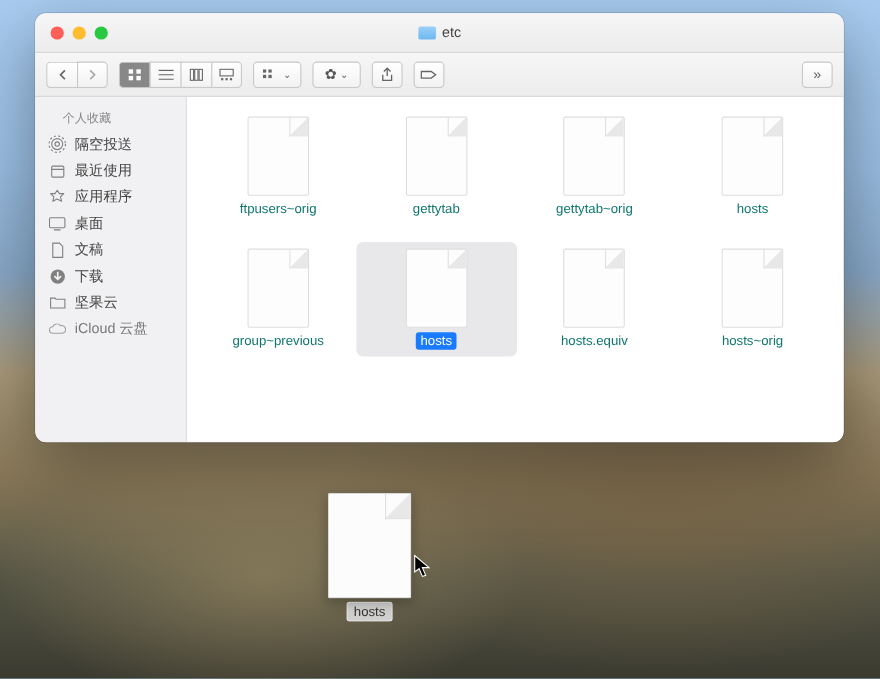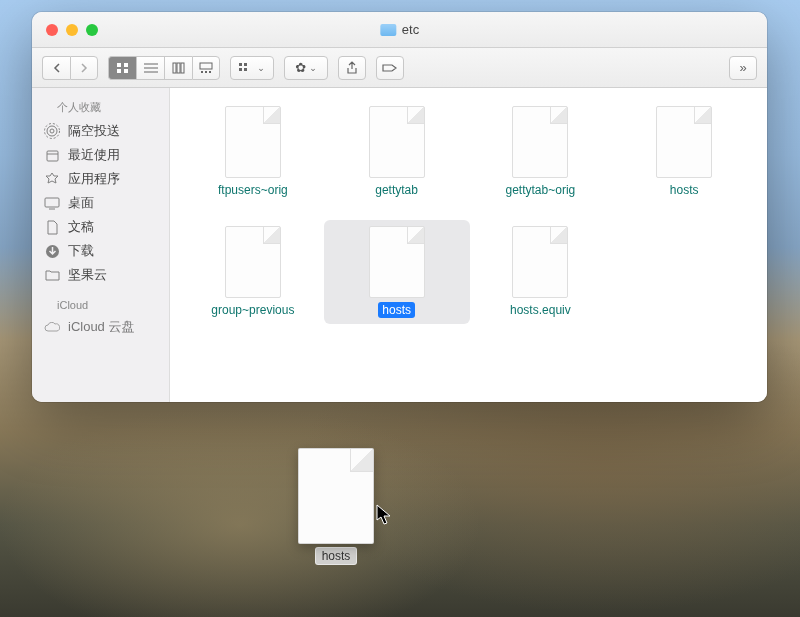--- a/index.html
+++ b/index.html
@@ -196,21 +196,20 @@
         <span>下载</span>
       </div>
       <div class="sb-item">
         <span class="sb-icon">
             <svg width="15" height="12" viewBox="0 0 15 12">
               <path d="M1 2 h4 l1 1 h8 v8 H1 z" fill="none" stroke="#808080"></path>
             </svg>
           </span>
         <span>坚果云</span>
       </div>
-      <div class="sb-header" style="margin-top:8px">iCloud</div>
       <div class="sb-item" style="opacity:.7">
         <span class="sb-icon">
             <svg width="16" height="11" viewBox="0 0 16 11">
               <path d="M4 9 a3 3 0 0 1 0 -6 a4 4 0 0 1 7 -1 a3 3 0 0 1 2 7 z" fill="none" stroke="#808080"></path>
             </svg>
           </span>
         <span>iCloud 云盘</span>
       </div>
     </div>
 
@@ -236,20 +235,24 @@
             <div class="doc"></div>
             <div class="fname">group~previous</div>
           </div>
           <div class="file selbox">
             <div class="doc"></div>
             <div class="fname selected">hosts</div>
           </div>
           <div class="file">
             <div class="doc"></div>
             <div class="fname">hosts.equiv</div>
+          </div>
+          <div class="file">
+            <div class="doc"></div>
+            <div class="fname">hosts~orig</div>
           </div>
         </div>
     </div>
   </div>
 </div>
 
 <div class="desktop-drag">
   <div class="doc"></div>
   <div class="lbl">hosts</div>
 </div>

